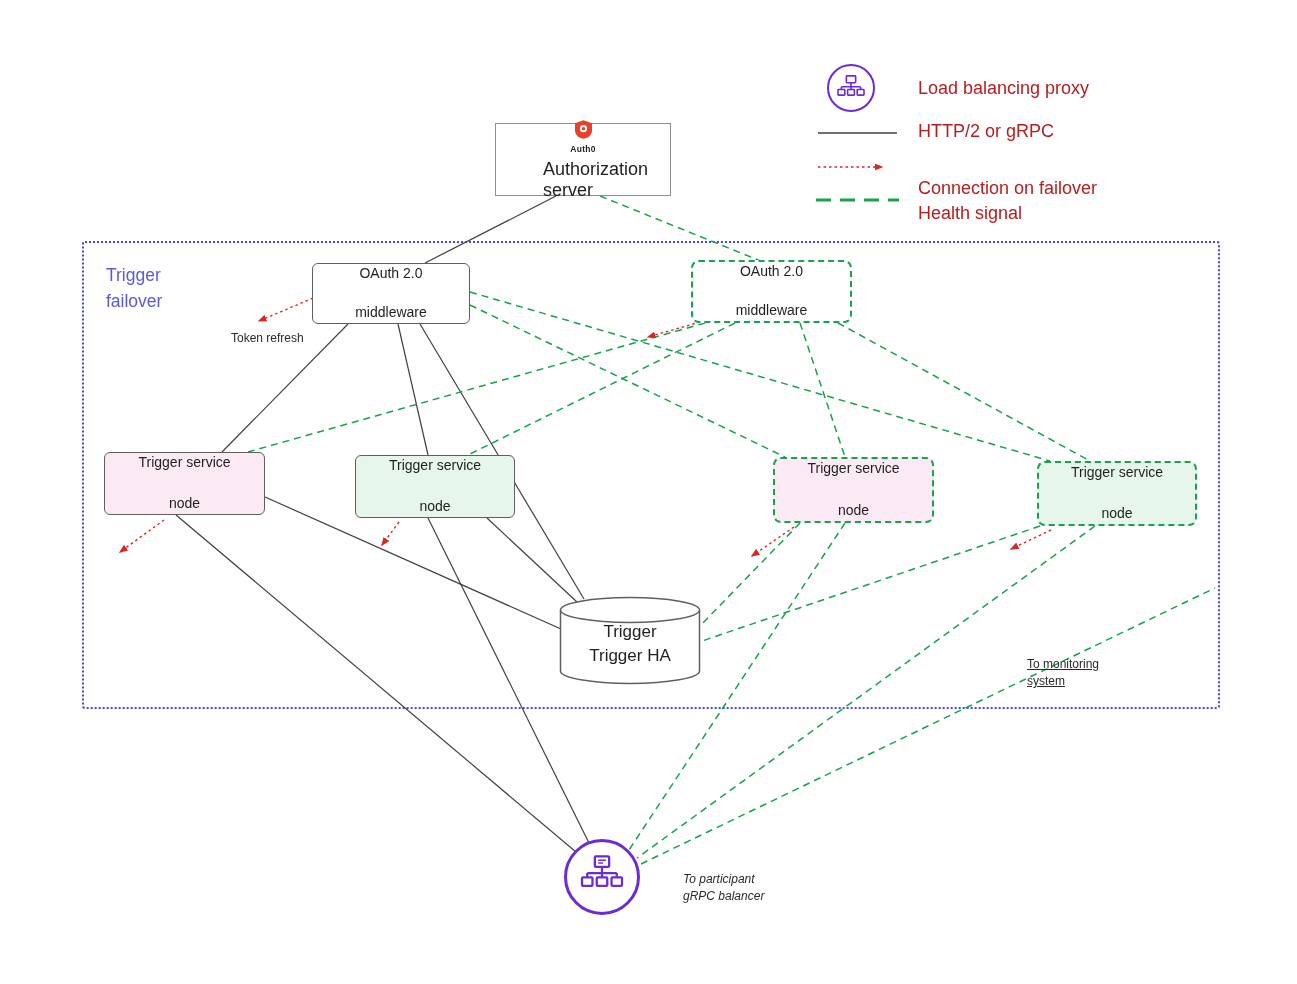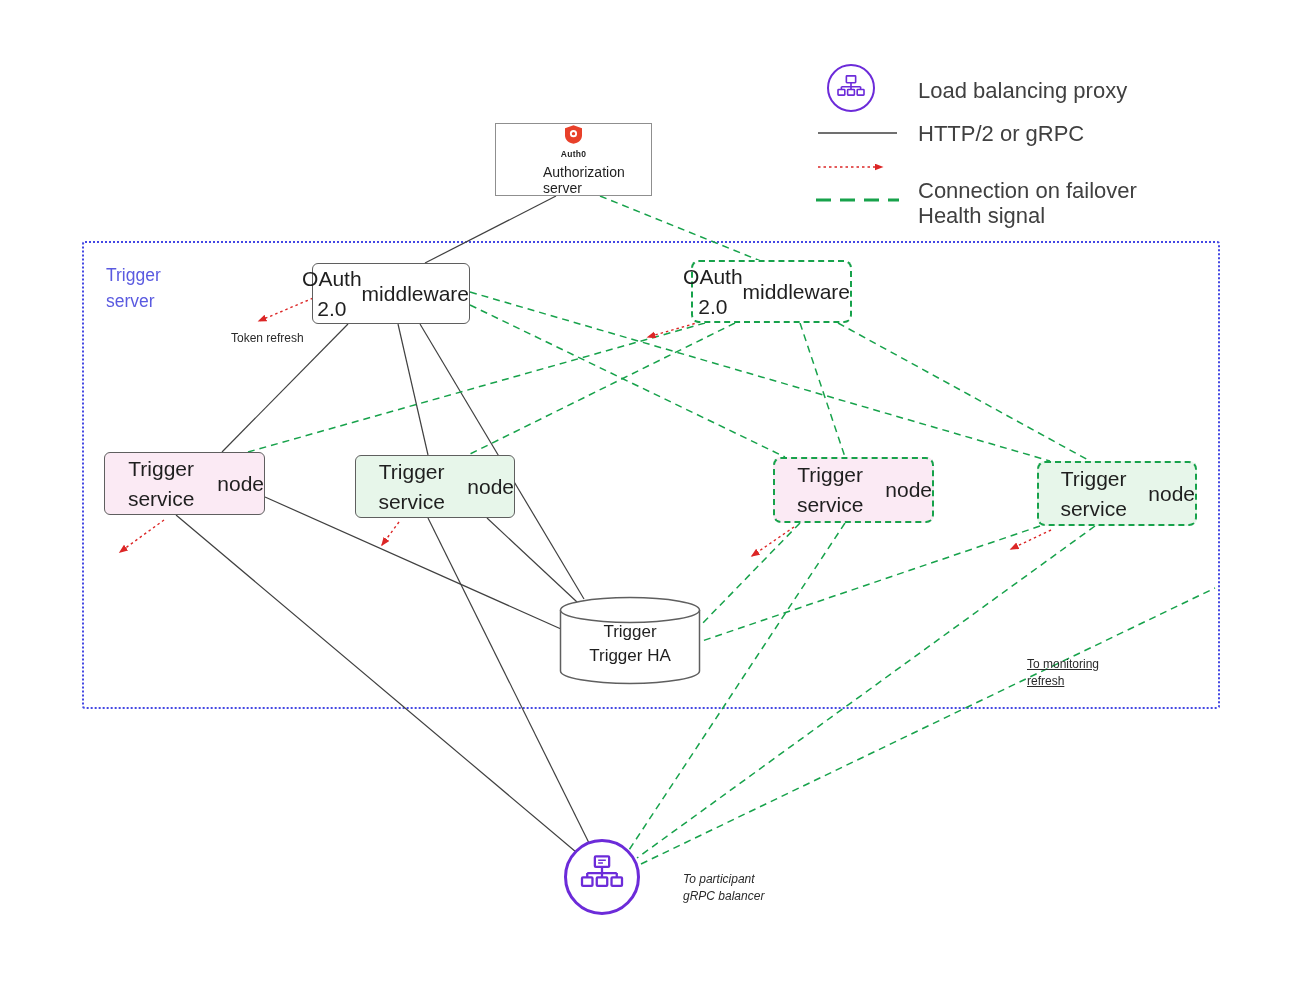--- a/index.html
+++ b/index.html
@@ -17,45 +17,45 @@
   .boundary-label {
     left:106px; top:262px; font-size:17.5px; line-height:1.5;
     color:#5a5ae0; z-index:4;
   }
 
   
   #edges { left:0; top:0; z-index:2; }
 
   
   .node {
-    display:flex; align-items:center; justify-content:flex-end;
-    text-align:center; font-size:21px; line-height:1.42; color:#1f1f1f;
+    display:flex; flex-direction:column; align-items:center; justify-content:space-between;
+    text-align:center; font-size:14px; line-height:1.42; color:#1f1f1f;
     background:#ffffff; z-index:3; box-sizing:border-box;
   }
   .solid-border { border:1.5px solid #5f5f5f; border-radius:6px; }
   .dashed-border { border:2px dashed #17a24b; border-radius:8px; }
   .bg-pink  { background:#fbeaf4; }
   .bg-green { background:#e7f6ea; }
 
   #oauth-primary  { left:312px; top:263px; width:158px; height:61px; }
   #oauth-failover { left:691px; top:260px; width:161px; height:63px; }
   #tnode-1 { left:104px;  top:452px; width:161px; height:63px; }
   #tnode-2 { left:355px;  top:455px; width:160px; height:63px; }
   #tnode-3 { left:773px;  top:457px; width:161px; height:66px; }
   #tnode-4 { left:1037px; top:461px; width:160px; height:65px; }
 
   
   #auth-box {
-    left:495px; top:123px; width:157px; height:73px;
+    left:495px; top:123px; width:176px; height:73px;
     border:1px solid #8f8f8f; background:#fff; z-index:3;
     display:flex; flex-direction:column; align-items:center; justify-content:center;
     padding-top:2px; box-sizing:border-box;
   }
   #auth-box .logo-word { font-size:8.5px; font-weight:bold; letter-spacing:.3px; margin-top:1px; }
-  #auth-box .auth-label { font-size:14px; margin-top:5px;margin-left:47px; }
+  #auth-box .auth-label { font-size:18px; margin-top:5px;margin-left:47px; }
 
   
   #postgres { left:559px; top:596px; width:142px; height:90px; z-index:3; }
   #postgres .cyl-text {
     position:absolute; left:0; top:24px; width:100%;
     text-align:center; font-size:17px; line-height:1.42;
   }
 
   
   .small-note { font-size:12px; line-height:1.45; color:#2a2a2a; z-index:4; }
@@ -64,40 +64,40 @@
   #to-participant { left:683px; top:871px;font-style:italic; }
 
   
   #lb-circle {
     left:564px; top:839px; width:76px; height:76px;
     border:3px solid #6c2bd9; border-radius:50%; background:#fff; z-index:3;
     display:flex; align-items:center; justify-content:center; box-sizing:border-box;
   }
 
   
-  .legend-label { font-size:22px; color:#404040; z-index:4; }
+  .legend-label { font-size:18px; color:#b91c1c; z-index:4; }
   #legend-lb-circle {
     left:827px; top:64px; width:48px; height:48px;
     border:2.5px solid #6c2bd9; border-radius:50%; background:#fff; z-index:3;
     display:flex; align-items:center; justify-content:center; box-sizing:border-box;
   }
   #legend-label-proxy    { left:918px; top:78px;  }
   #legend-label-http     { left:918px; top:121px; }
   #legend-label-health   { left:918px; top:157px;margin-top:46px; }
   #legend-label-failover { left:918px; top:178px; }
 </style>
 </head>
 <body>
 
 <div id="canvas">
 
   <div class="abs boundary"></div>
   <div class="abs boundary-label">
     <div>Trigger</div>
-    <div>server</div>
+    <div>failover</div>
   </div>
 
   <svg id="edges" class="abs" width="1297" height="984">
     <defs>
       <marker id="redArrow" markerWidth="10" markerHeight="8" refX="7.5" refY="3.5" orient="auto" markerUnits="userSpaceOnUse">
         <path d="M0,0 L9,3.5 L0,7 Z" fill="#dc2626"></path>
       </marker>
     </defs>
 
     <g stroke="#404040" stroke-width="1.2" fill="none">
@@ -188,21 +188,21 @@
     </svg>
     <div class="cyl-text">
       <div>Trigger</div>
       <div>Trigger HA</div>
     </div>
   </div>
 
   <div id="token-refresh" class="abs small-note">Token refresh</div>
   <div id="to-monitoring" class="abs small-note">
     <div>To monitoring</div>
-    <div>refresh</div>
+    <div>system</div>
   </div>
   <div id="to-participant" class="abs small-note">
     <div>To participant</div>
     <div>gRPC balancer</div>
   </div>
 
   <div id="lb-circle" class="abs">
     <span>
       <svg viewBox="0 0 48 42" width="46" height="40">
         <g fill="none" stroke="#6c2bd9" stroke-width="2.4">

